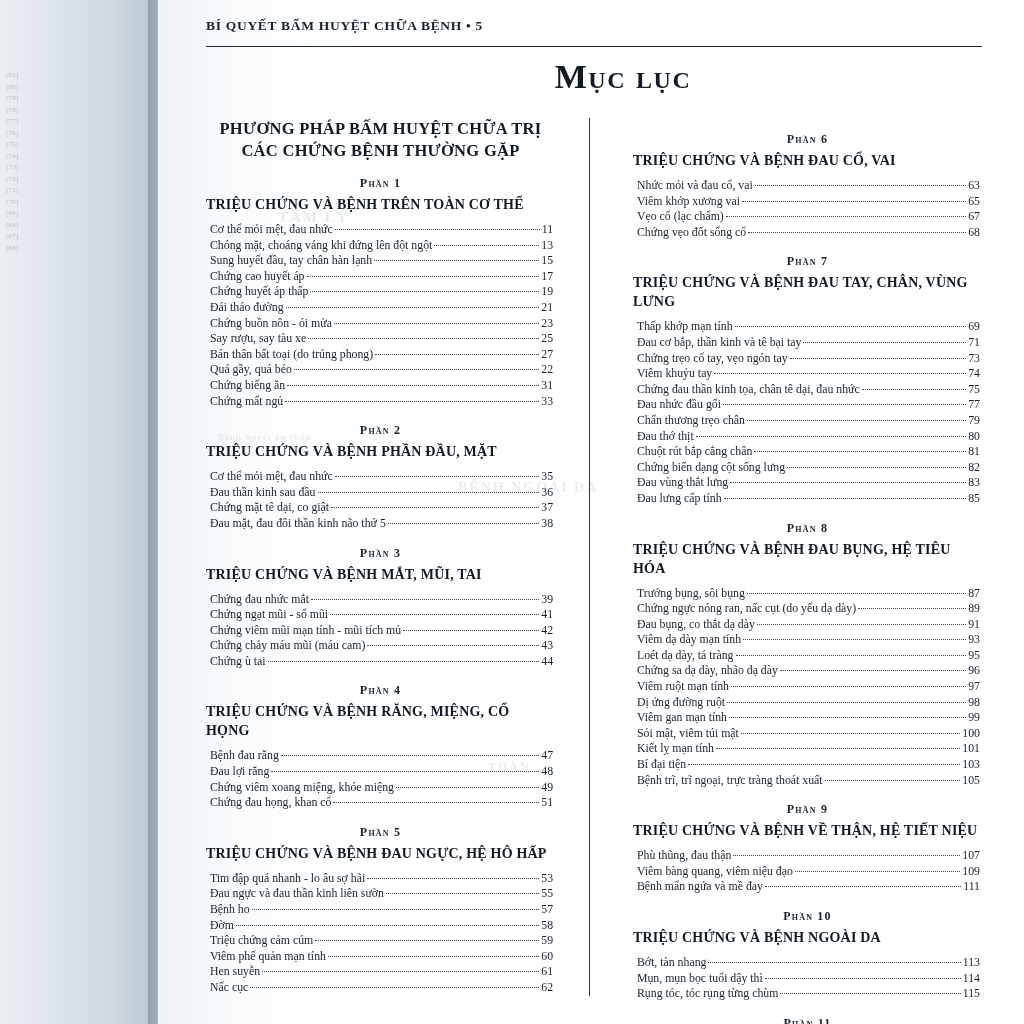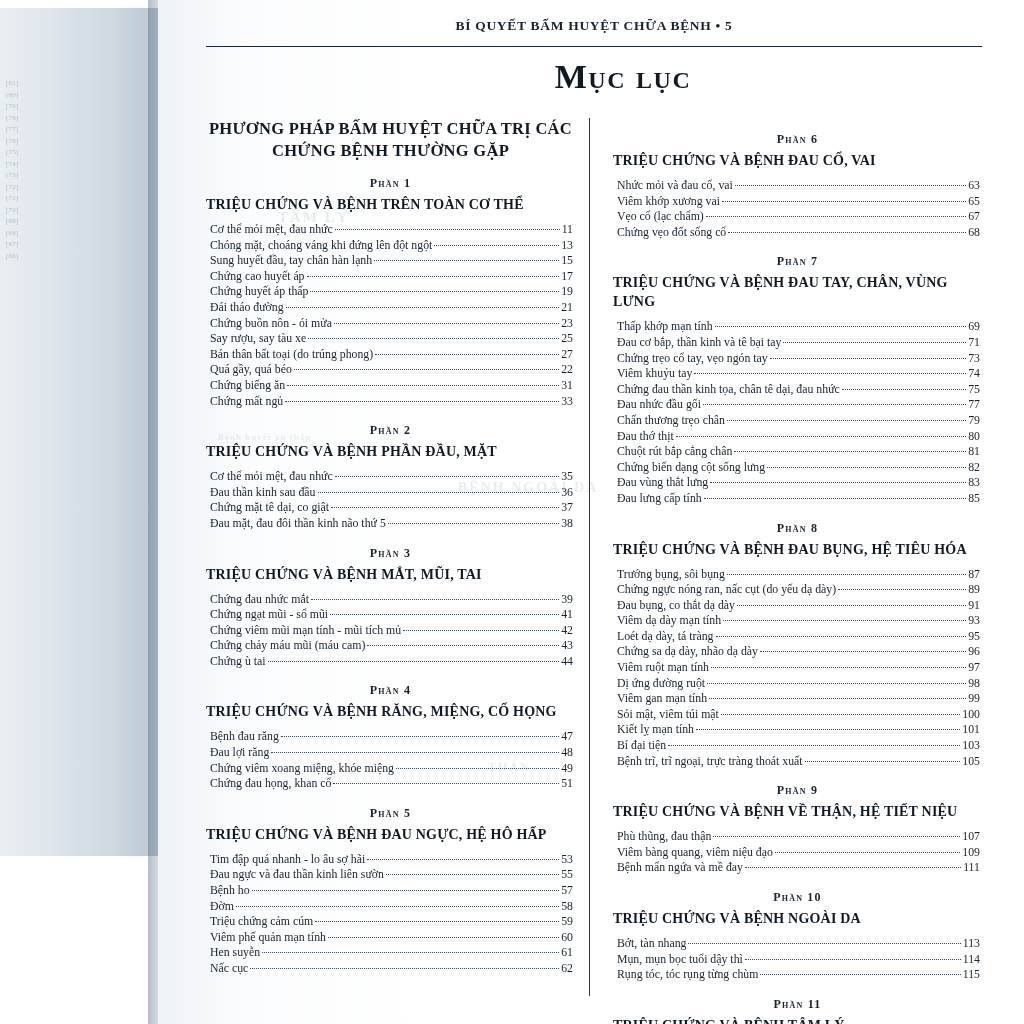--- a/index.html
+++ b/index.html
@@ -11,22 +11,22 @@
     position: relative;
     width: 1024px;
     height: 1024px;
     overflow: hidden;
     background: #ffffff;
     font-family: "Liberation Serif", serif;
   }
   
   .gutter {
     position: absolute;
-    left: 0; top: 8px;
-    width: 158px; height: 848px;
+    left: 0; top: 0;
+    width: 158px; height: 1024px;
     background: linear-gradient(to right, #e9eef2 0%, #dfe6ec 30%, #cfd9e1 70%, #b9c6d1 100%);
     overflow: hidden;
   }
   .gutter-ghost {
     position: absolute;
     left: 6px;
     top: 70px;
     width: 150px;
     color: #b2bfc9;
     font-size: 7px;
@@ -63,21 +63,21 @@
   }
   .ghost-title {
     position: absolute;
     font-weight: bold;
     letter-spacing: 2px;
   }
   header.running-head {
     position: absolute;
     left: 48px; top: 18px;
     width: 776px;
-    text-align: center;
+    text-align: left;
     font-size: 13.5px;
     letter-spacing: .7px;
     color: #16222e;
     font-variant: small-caps;
     font-weight: bold;
   }
   .rule {
     position: absolute;
     left: 48px; top: 46px;
     width: 776px; height: 1px;
@@ -94,20 +94,21 @@
     letter-spacing: 1.5px;
     font-variant: small-caps;
     color: #101a24;
     padding-left: 32px;
   }
   .columns {
     position: absolute;
     left: 48px; top: 118px;
     width: 776px; height: 890px;
     display: flex;
+    gap: 20px;
   }
   .col {
     width: 372px;
     position: relative;
   }
   .col.left { padding-right: 14px; }
   .col.right { padding-left: 23px; }
   .col-sep {
     width: 1px;
     background: #2b3844;

